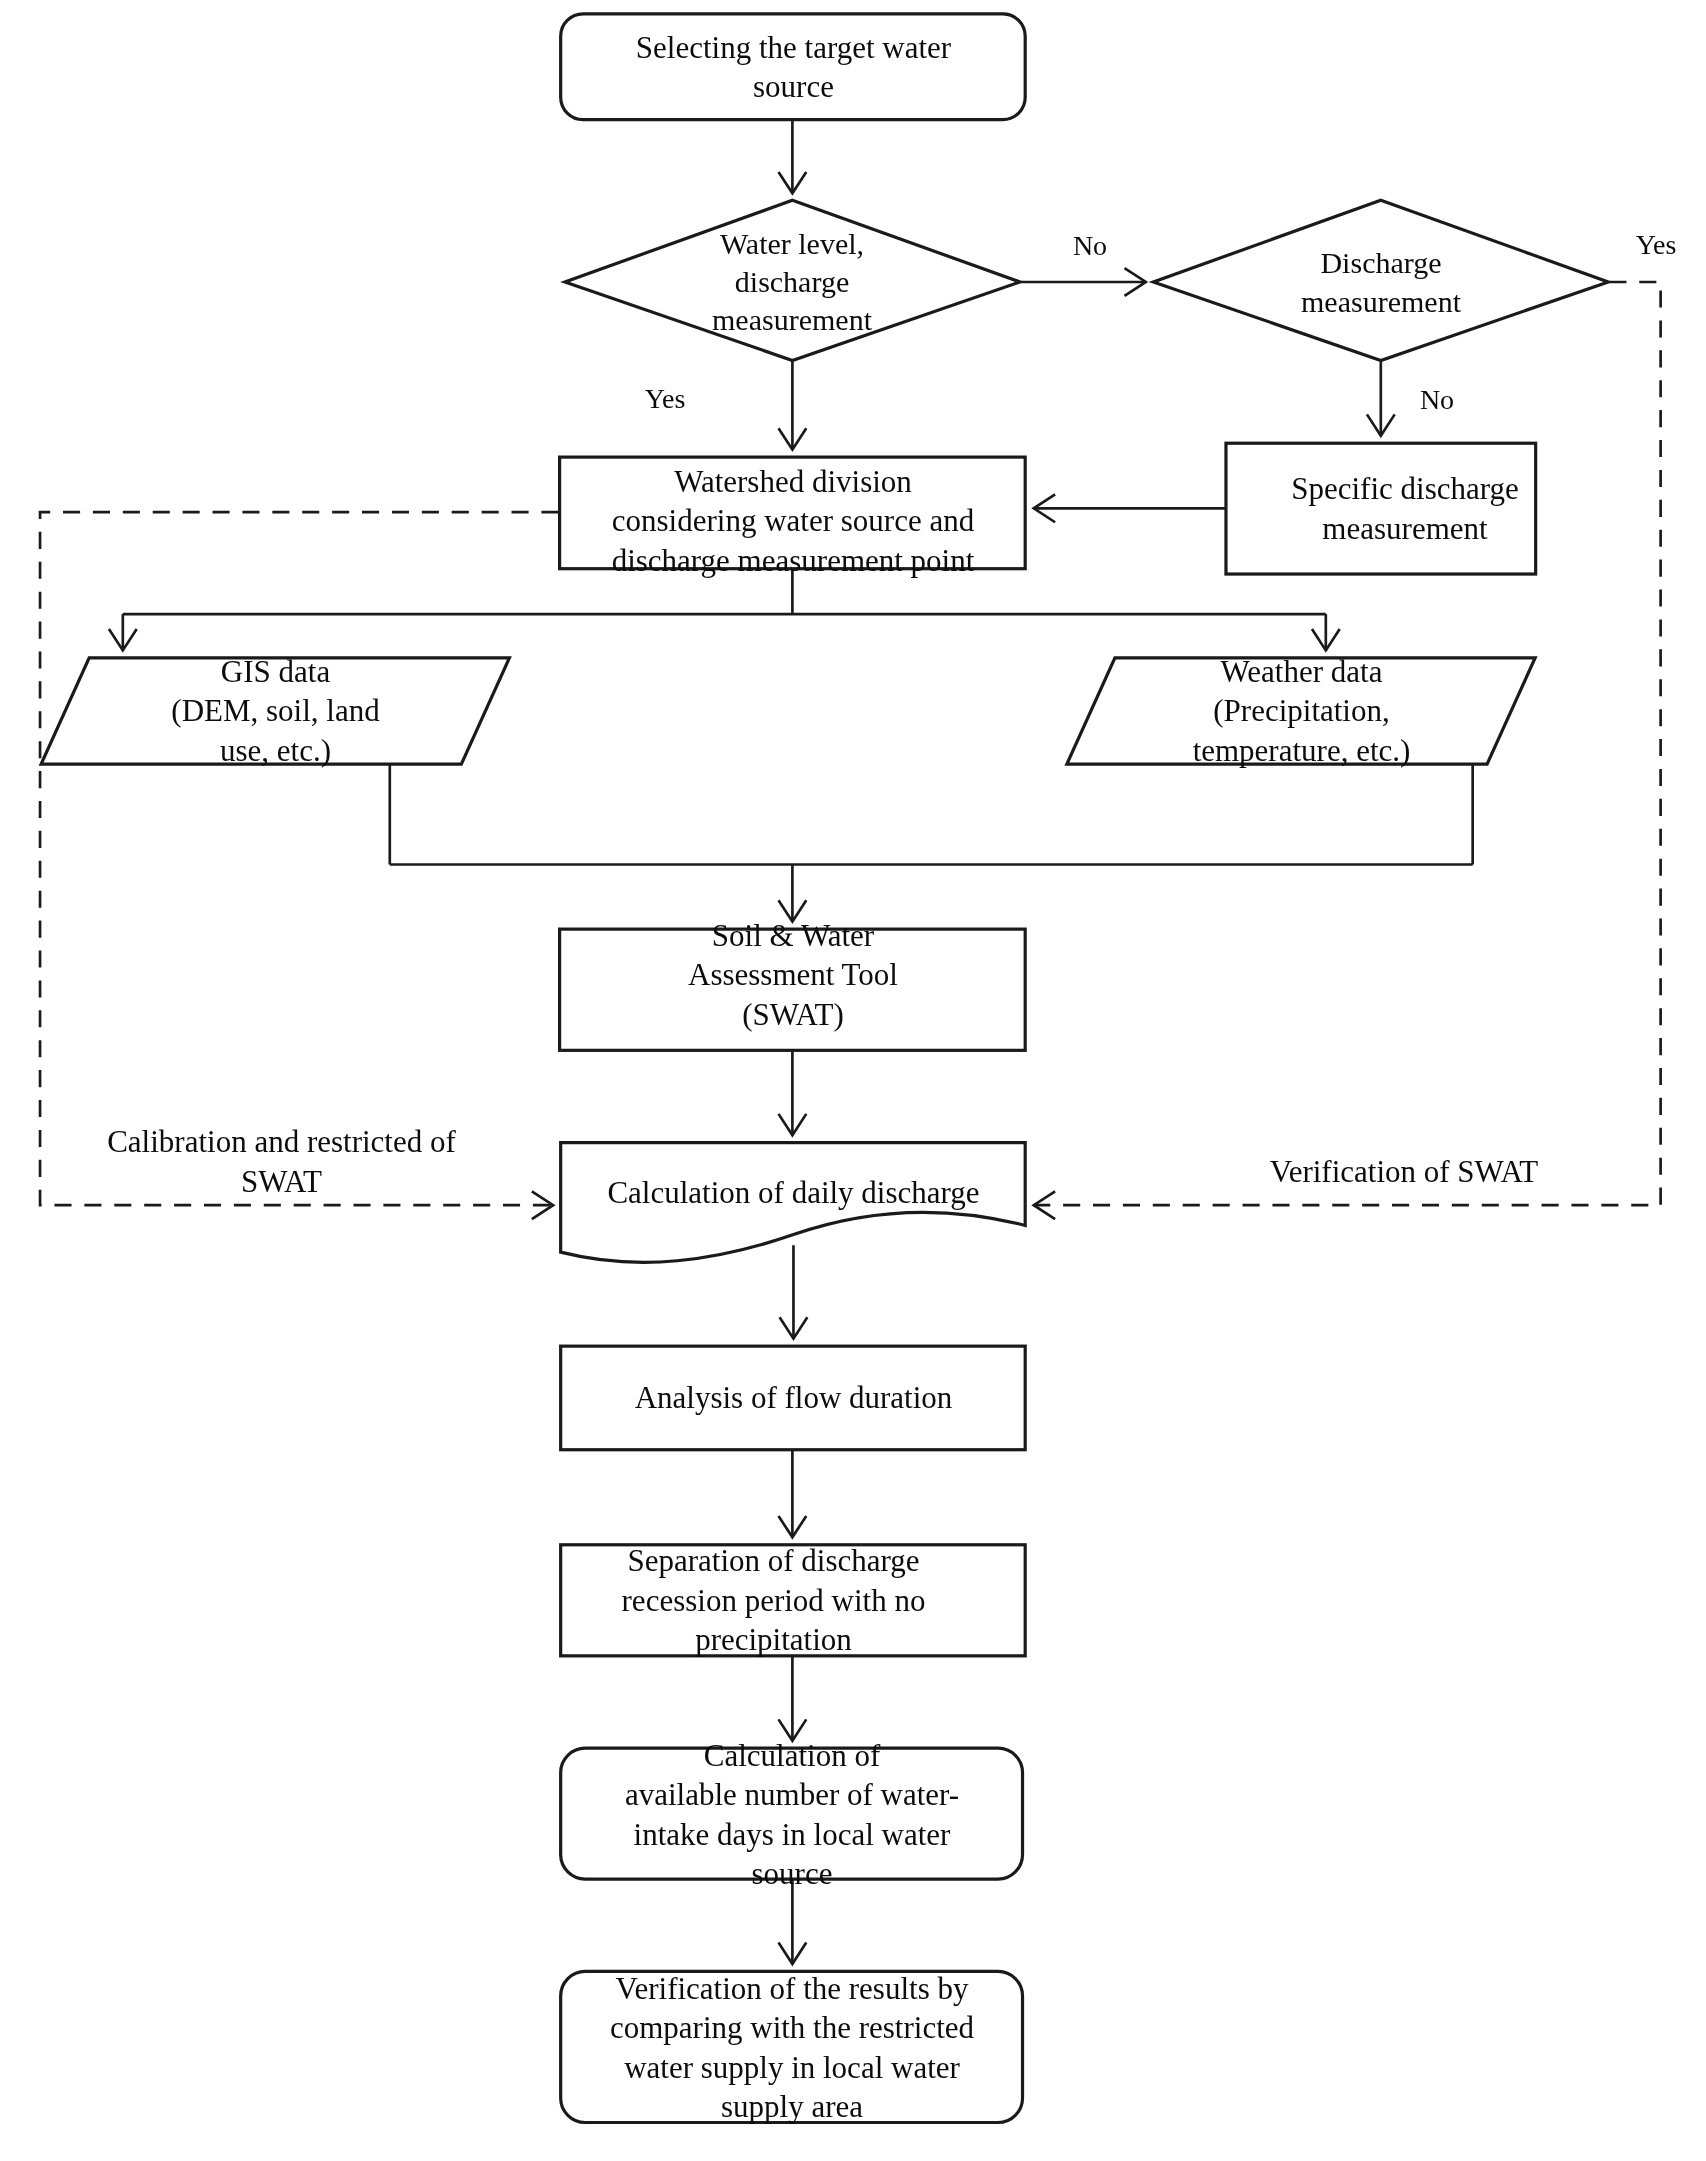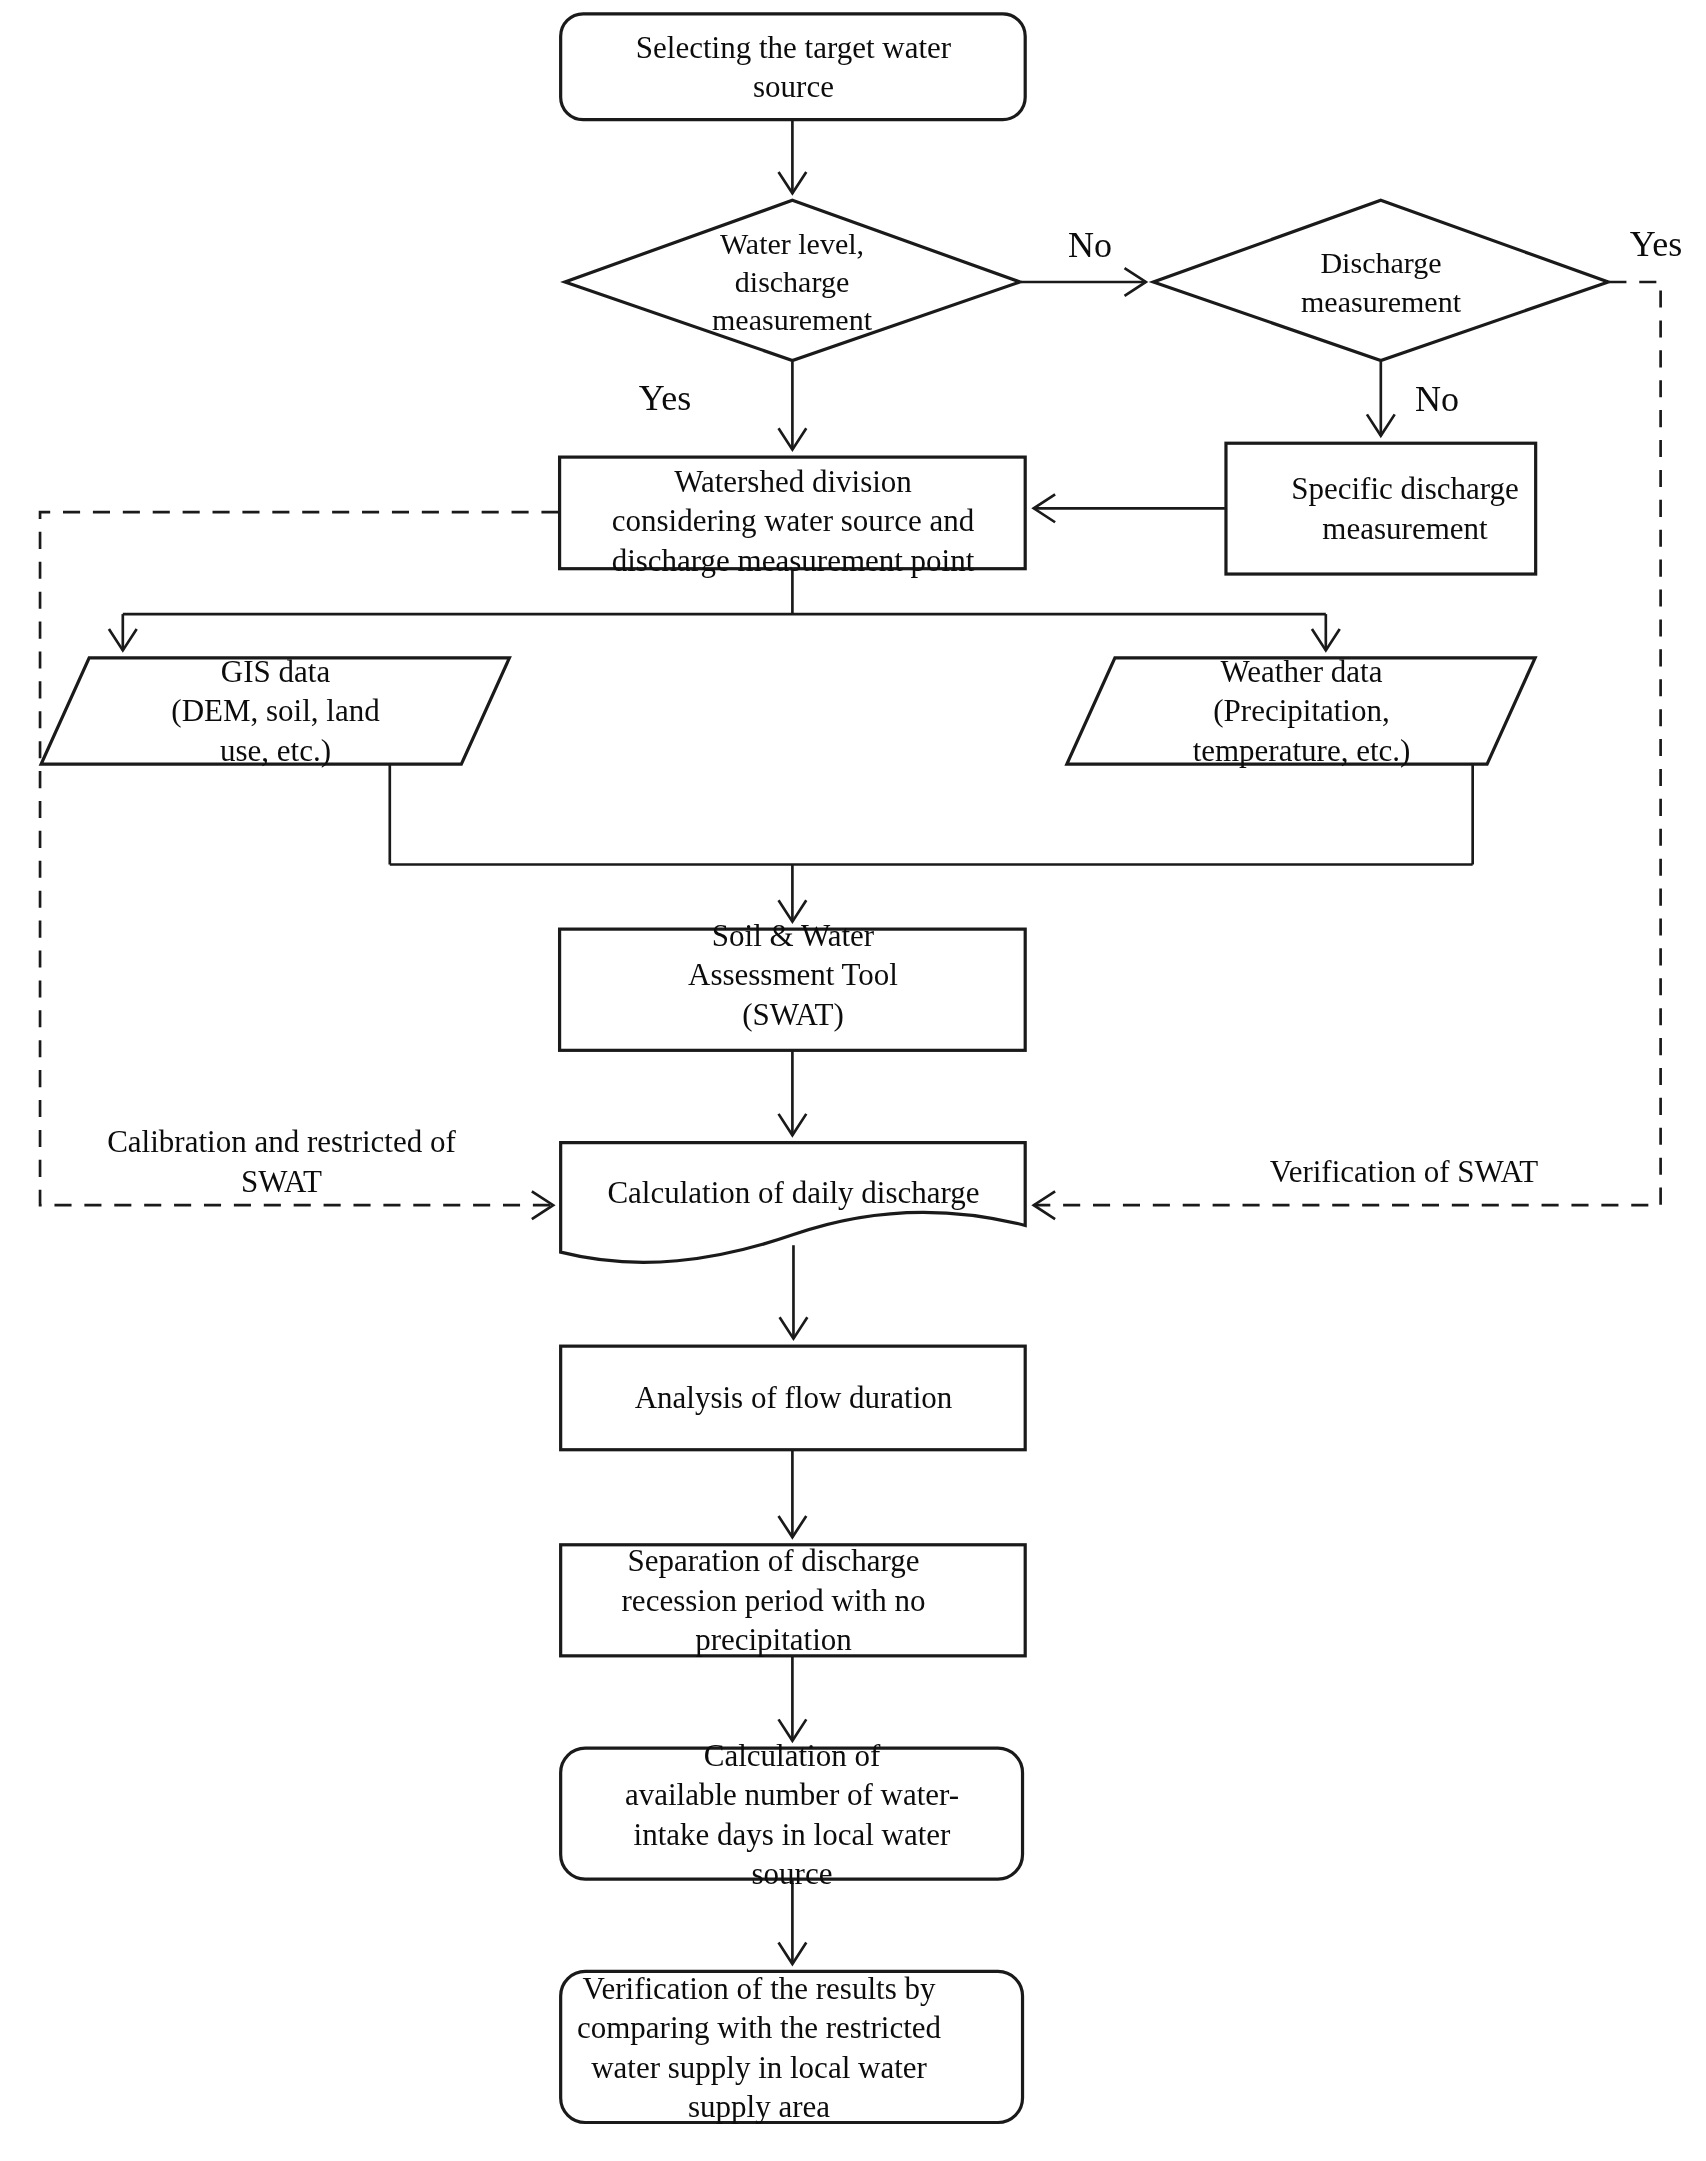--- a/index.html
+++ b/index.html
@@ -17,21 +17,21 @@
     display:flex;
     align-items:center;
     justify-content:center;
     text-align:center;
     white-space:pre-line;
     font-size:31px;
     line-height:1.27;
     color:#0c0c0c;
   }
   .edge-label{
-    font-size:36px;
+    font-size:28px;
     line-height:1.2;
   }
 </style>
 </head>
 <body>
 
 <div id="canvas">
 
   <svg id="wires" viewBox="0 0 3195 4047" xmlns="http://www.w3.org/2000/svg">
     <defs>
@@ -121,21 +121,21 @@
 
   <div class="label" style="left:541px;top:1545px;width:465px;height:111px;">Separation of discharge
 recession period with no
 precipitation</div>
 
   <div class="label" style="left:561px;top:1749px;width:462px;height:131px;font-family:Liberation Serif, serif;">Calculation of
 available number of water-
 intake days in local water
 source</div>
 
-  <div class="label" style="left:528px;top:1972px;width:462px;height:151px;">Verification of the results by
+  <div class="label" style="left:561px;top:1972px;width:462px;height:151px;">Verification of the results by
 comparing with the restricted
 water supply in local water
 supply area</div>
 
   <div class="label edge-label" style="left:1031px;top:216px;width:118px;height:59px;">No</div>
 
   <div class="label edge-label" style="left:1597px;top:215px;width:118px;height:59px;">Yes</div>
 
   <div class="label edge-label" style="left:606px;top:369px;width:118px;height:59px;">Yes</div>
 

